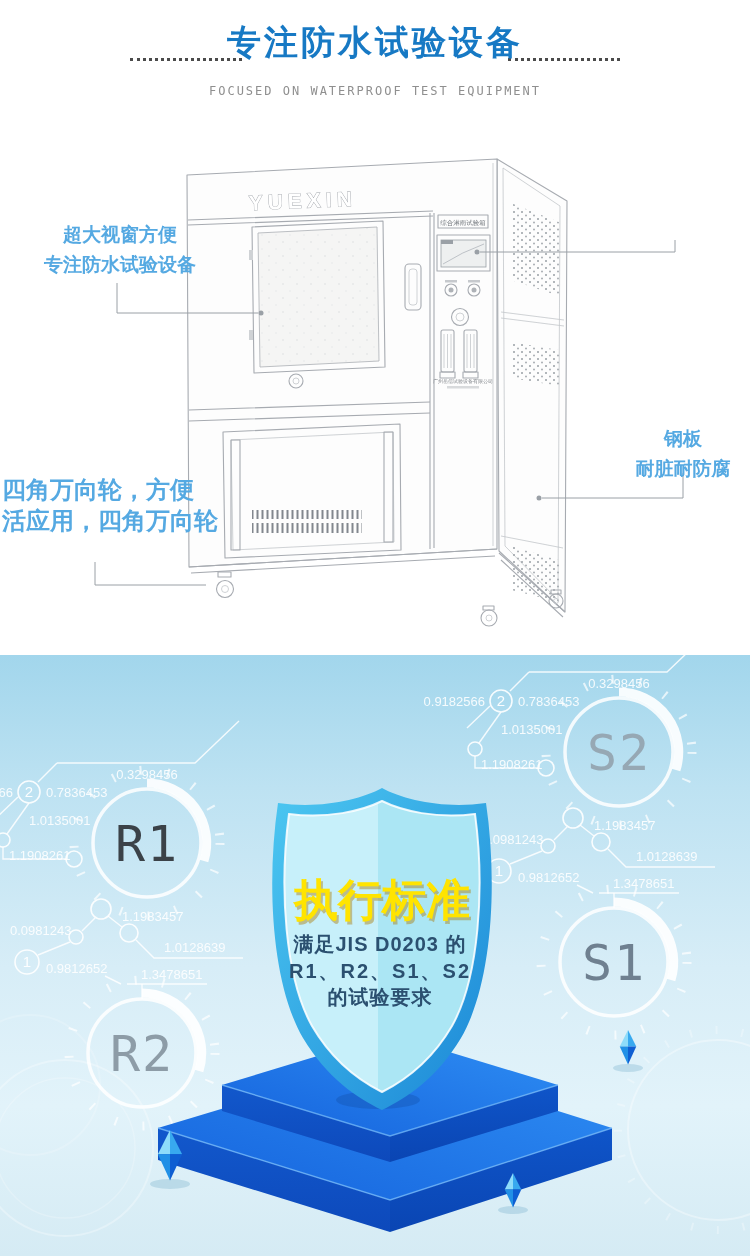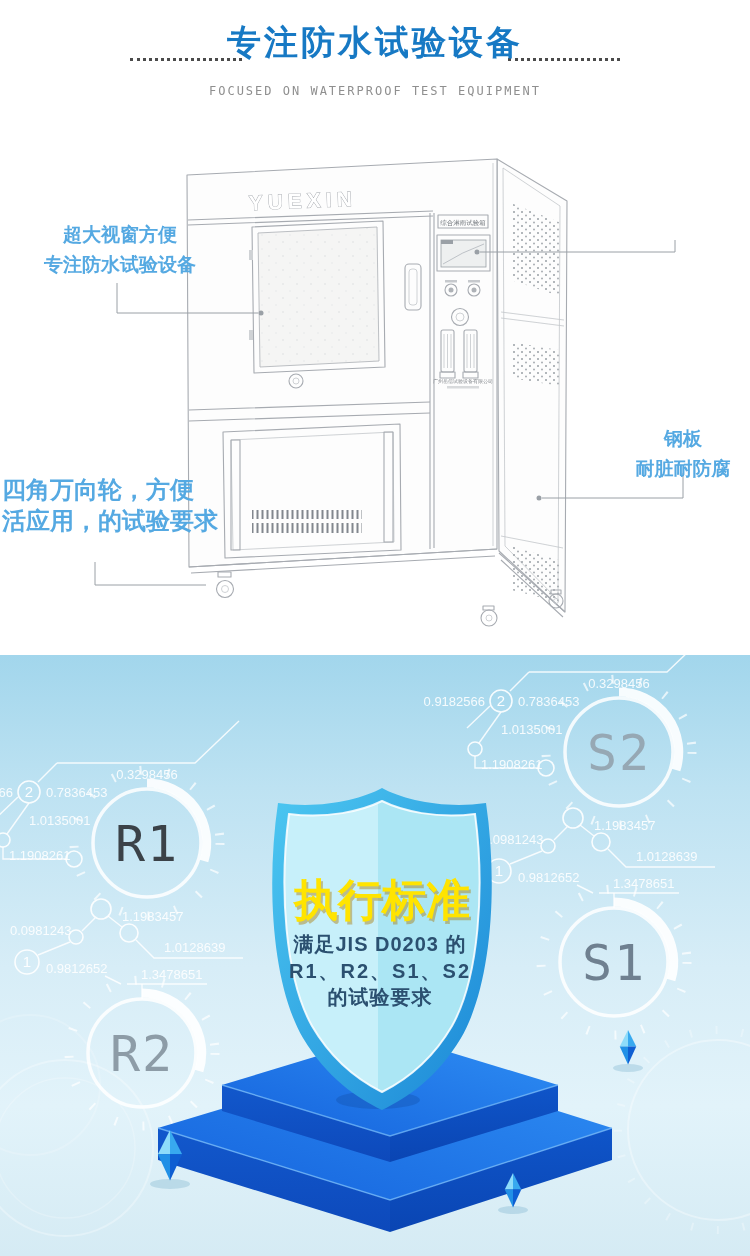--- a/index.html
+++ b/index.html
@@ -171,21 +171,21 @@
   <div class="callout co-window">
     <div>超大视窗方便</div>
     <div>专注防水试验设备</div>
   </div>
   <div class="callout co-steel">
     <div>钢板</div>
     <div>耐脏耐防腐</div>
   </div>
   <div class="callout co-caster">
     <div>四角万向轮，方便</div>
-    <div>活应用，的试验要求</div>
+    <div>活应用，四角万向轮</div>
   </div>
 
   <div class="standards">
     <svg width="750" height="601" viewBox="0 655 750 601">
       <defs>
         <linearGradient id="shieldG" x1="0" y1="0" x2="1" y2="1">
           <stop offset="0" stop-color="#4cc7f1"></stop>
             <stop offset="1" stop-color="#1b87d6"></stop>
         </linearGradient>
         <linearGradient id="gTop" x1="0" y1="1" x2="1" y2="0">

